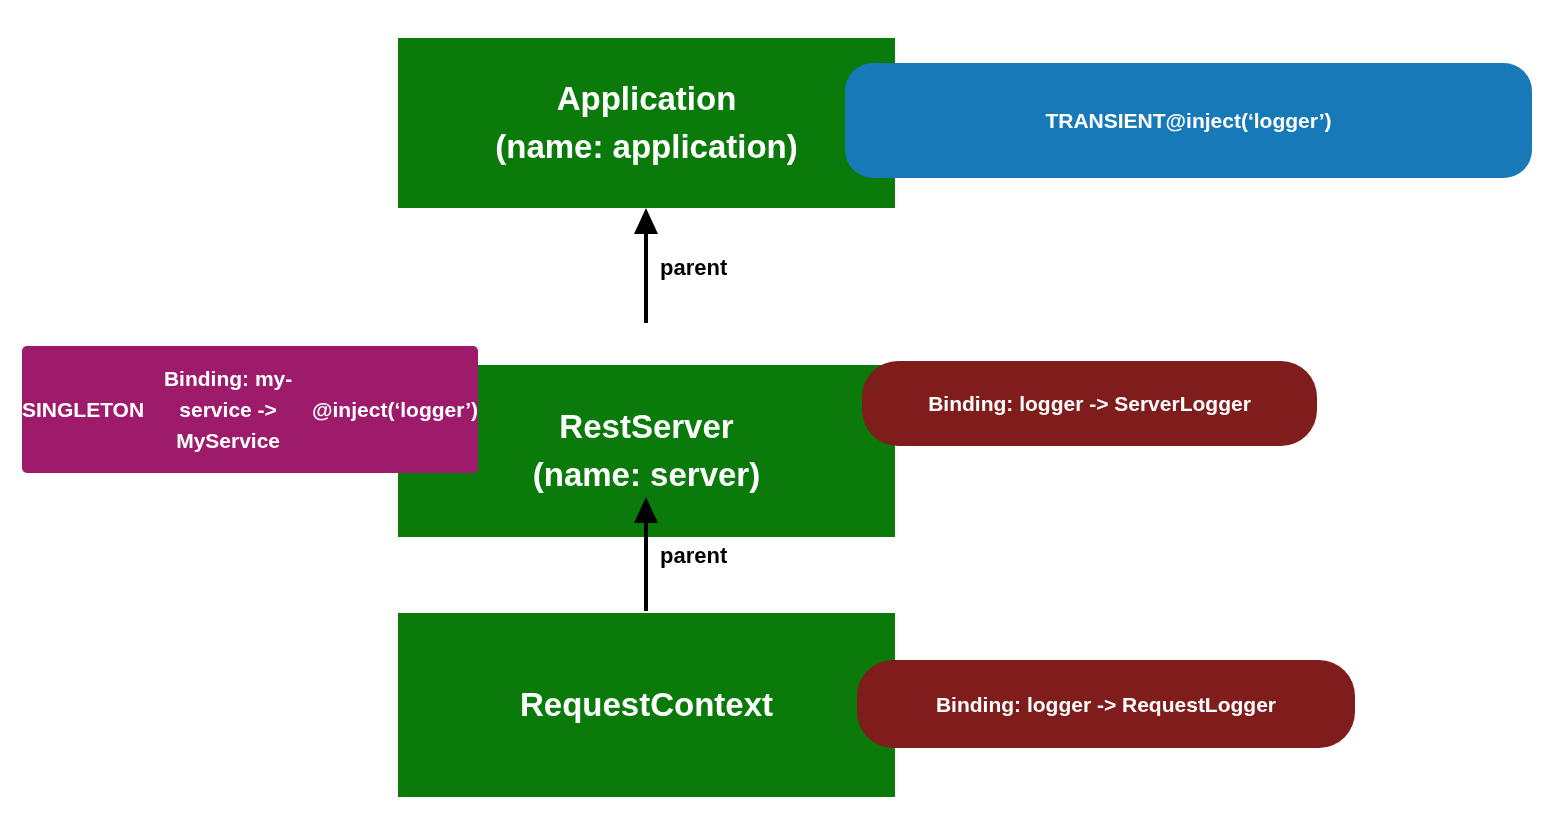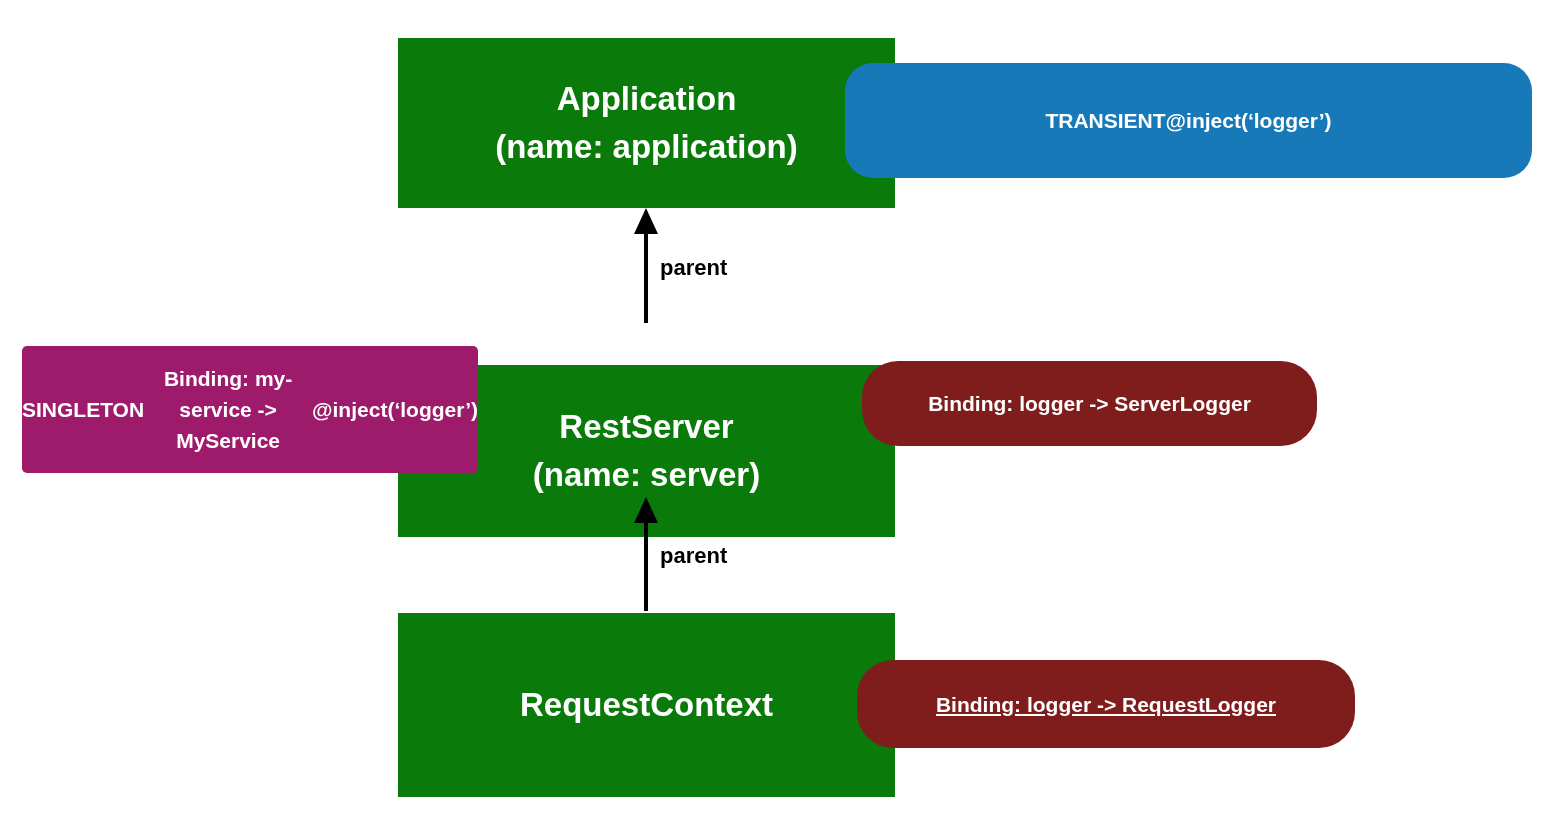--- a/index.html
+++ b/index.html
@@ -67,21 +67,21 @@
   }
 
   
   #app-box     { left: 398px; top: 38px;  width: 497px; height: 170px; }
   #server-box  { left: 398px; top: 325px; width: 497px; height: 172px; margin-top: 40px; }
   #request-box { left: 398px; top: 613px; width: 497px; height: 184px; }
 
   #transient-note       { left: 845px; top: 63px;  width: 687px; height: 115px; }
   #singleton-note       { left: 22px;  top: 346px; width: 456px; height: 127px; }
   #server-binding-note  { left: 862px; top: 361px; width: 455px; height: 85px;  }
-  #request-binding-note { left: 857px; top: 660px; width: 498px; height: 88px; text-decoration: underline;  }
+  #request-binding-note { left: 857px; top: 660px; width: 498px; height: 88px;  }
 
   #arrow1-head  { left: 634px; top: 208px; }
   #arrow1-line  { left: 644px; top: 230px; height: 93px; }
   #arrow1-label { left: 660px; top: 248px; }
 
   #arrow2-head  { left: 634px; top: 497px; }
   #arrow2-line  { left: 644px; top: 519px; height: 92px; }
   #arrow2-label { left: 660px; top: 536px; }
 </style>
 </head>

